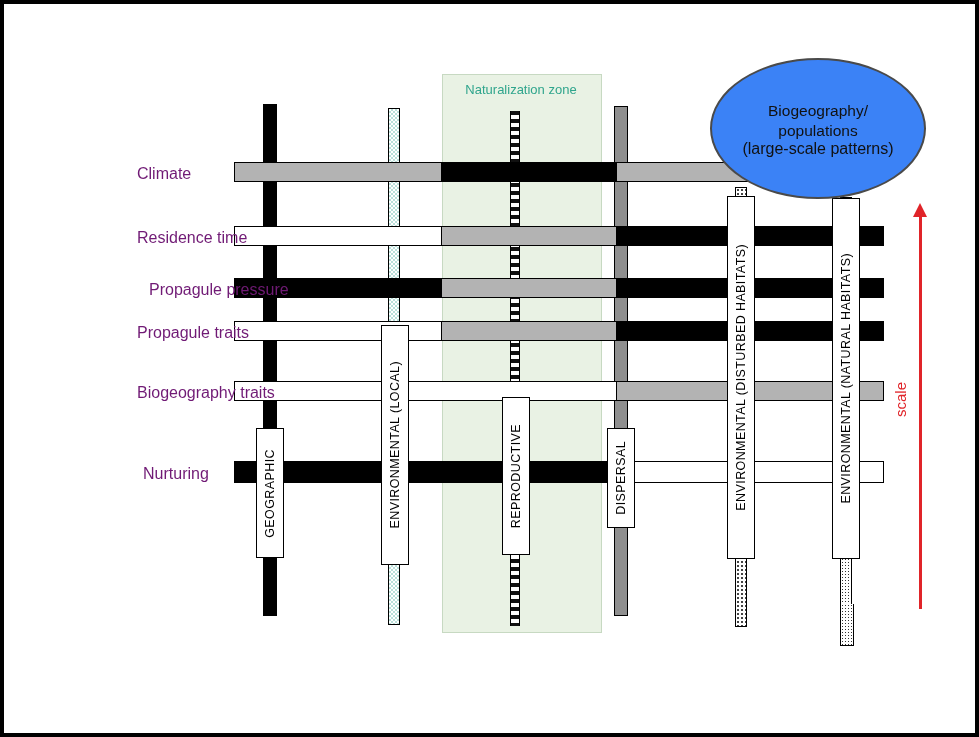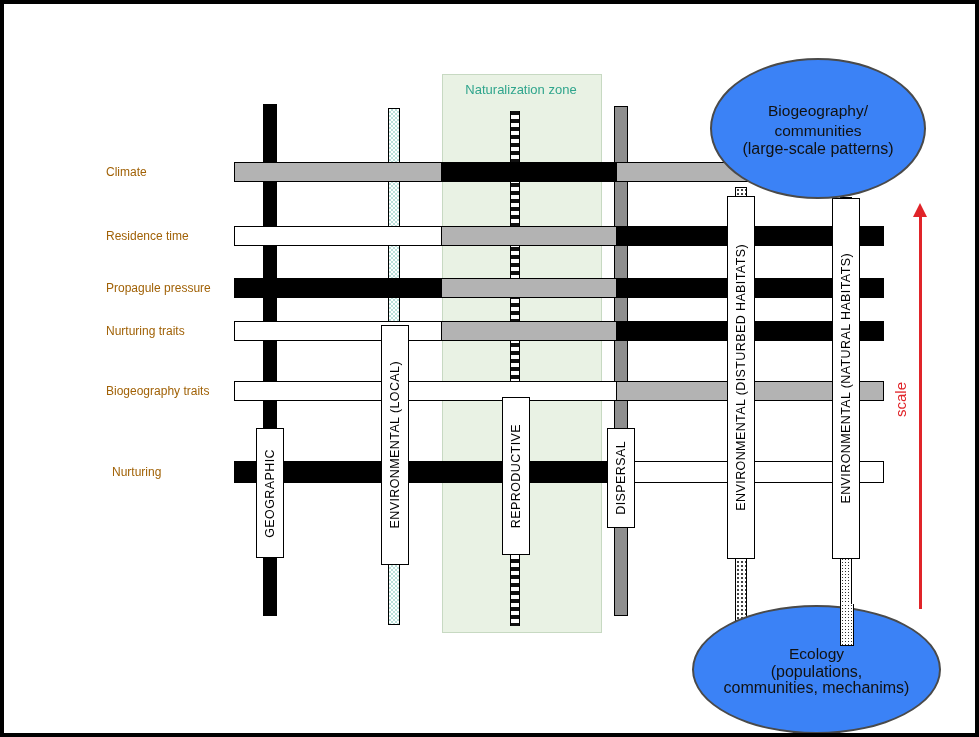--- a/index.html
+++ b/index.html
@@ -30,21 +30,21 @@
   .fill-black{background:#000;}
   .fill-white{background:#fff;}
   .r1{top:158px;} .r2{top:222px;} .r3{top:274px;} .r4{top:317px;} .r5{top:377px;}
   .r6{top:457px;height:22px;}
   .segL{left:230px;width:208px;}
   .segM{left:437px;width:176px;}
   .segR{left:612px;width:268px;}
   .segLM{left:230px;width:383px;}
 
   
-  .rowlabel{position:absolute;font-size:12px;color:#a16207;z-index:4;white-space:nowrap;}
+  .rowlabel{position:absolute;font-size:16px;color:#701a75;z-index:4;white-space:nowrap;margin-left:31px;}
 
   
   .colbox{position:absolute;background:#fff;border:1px solid #000;z-index:4;display:flex;align-items:center;justify-content:center;box-sizing:border-box;}
   .colbox span{writing-mode:vertical-rl;transform:rotate(180deg);font-size:12.5px;letter-spacing:0.4px;color:#000;white-space:nowrap;}
   .cb-geo{left:252px;top:424px;width:28px;height:130px;}
   .cb-envlocal{left:377px;top:321px;width:28px;height:240px;}
   .cb-repro{left:498px;top:393px;width:28px;height:158px;}
   .cb-dispersal{left:603px;top:424px;width:28px;height:100px;}
   .cb-envdist{left:723px;top:192px;width:28px;height:363px;}
   .cb-envnat{left:828px;top:194px;width:28px;height:361px;}
@@ -94,22 +94,22 @@
   <div class="hbar r4 segR fill-black"></div>
 
   <div class="hbar r5 segLM fill-white"></div>
   <div class="hbar r5 segR fill-gray"></div>
 
   <div class="hbar r6 segLM fill-black"></div>
   <div class="hbar r6 segR fill-white"></div>
 
   <div class="rowlabel" style="left:102px;top:161px;">Climate</div>
   <div class="rowlabel" style="left:102px;top:225px;text-align:center;">Residence time</div>
-  <div class="rowlabel" style="left:102px;top:277px;">Propagule pressure</div>
-  <div class="rowlabel" style="left:102px;top:320px;">Nurturing traits</div>
+  <div class="rowlabel" style="left:114px;top:277px;">Propagule pressure</div>
+  <div class="rowlabel" style="left:102px;top:320px;">Propagule traits</div>
   <div class="rowlabel" style="left:102px;top:380px;">Biogeography traits</div>
   <div class="rowlabel" style="left:108px;top:461px;">Nurturing</div>
 
   <div class="colbox cb-geo">
     <span>GEOGRAPHIC</span>
   </div>
   <div class="colbox cb-envlocal">
     <span>ENVIRONMENTAL (LOCAL)</span>
   </div>
   <div class="colbox cb-repro">
@@ -120,27 +120,22 @@
   </div>
   <div class="colbox cb-envdist">
     <span>ENVIRONMENTAL (DISTURBED HABITATS)</span>
   </div>
   <div class="colbox cb-envnat">
     <span>ENVIRONMENTAL (NATURAL HABITATS)</span>
   </div>
 
   <div class="ellipse el-top">
     <div class="el-big">Biogeography/</div>
-    <div class="el-big">communities</div>
+    <div class="el-big">populations</div>
     <div class="el-small">(large-scale patterns)</div>
-  </div>
-  <div class="ellipse el-bottom">
-    <div class="el-big">Ecology</div>
-    <div class="el-small">(populations,</div>
-    <div class="el-small">communities, mechanims)</div>
   </div>
 
   <div class="v-envnat-tail" style="position:absolute;"></div>
 
   <div class="arrow-stem"></div>
   <div class="arrow-head"></div>
   <div class="scale-label">scale</div>
 
 </div>
 

